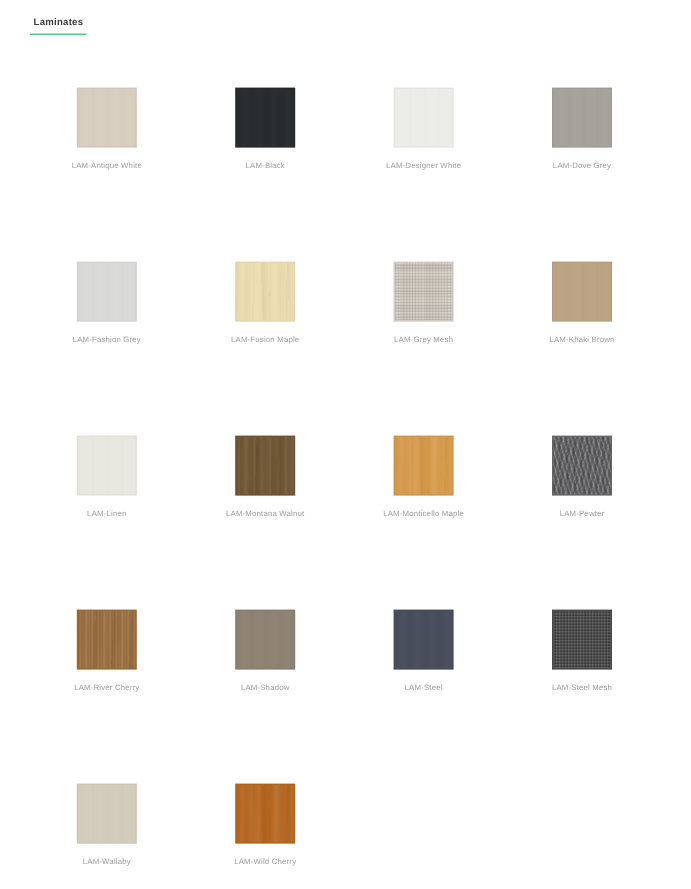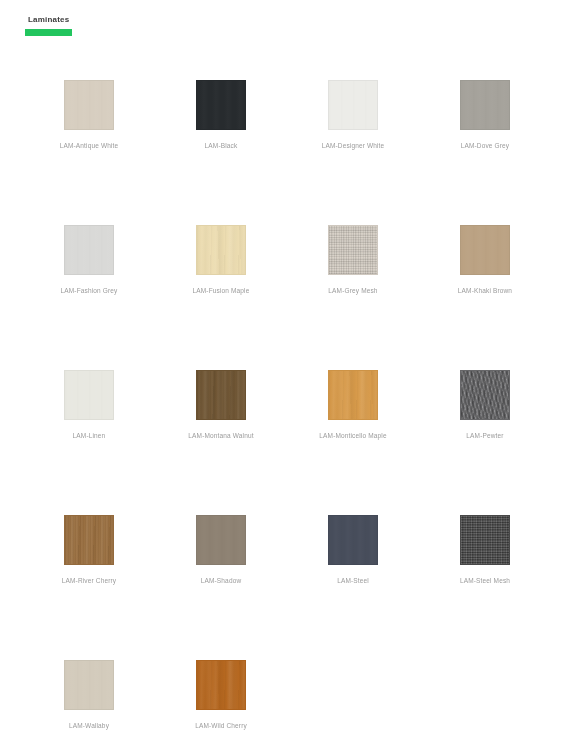--- a/index.html
+++ b/index.html
@@ -20,21 +20,21 @@
   .page-header {
     padding: 8px 0 0 25px;
   }
   .page-title {
     font-size: 8px;
     font-weight: bold;
     color: #3b3b3b;
     letter-spacing: 0.2px;
     display: inline-block;
     padding: 2px 3px 4px 3px;
-    border-bottom: 7px solid #22c55e;
+    border-bottom: 1px solid #22c55e;
     line-height: 10px;
   }
 
   
   .swatch-grid {
     margin-top: 44px;
     display: grid;
     grid-template-columns: repeat(4, 1fr);
     grid-auto-rows: 145px;
     padding: 0 25px 0 23px;

